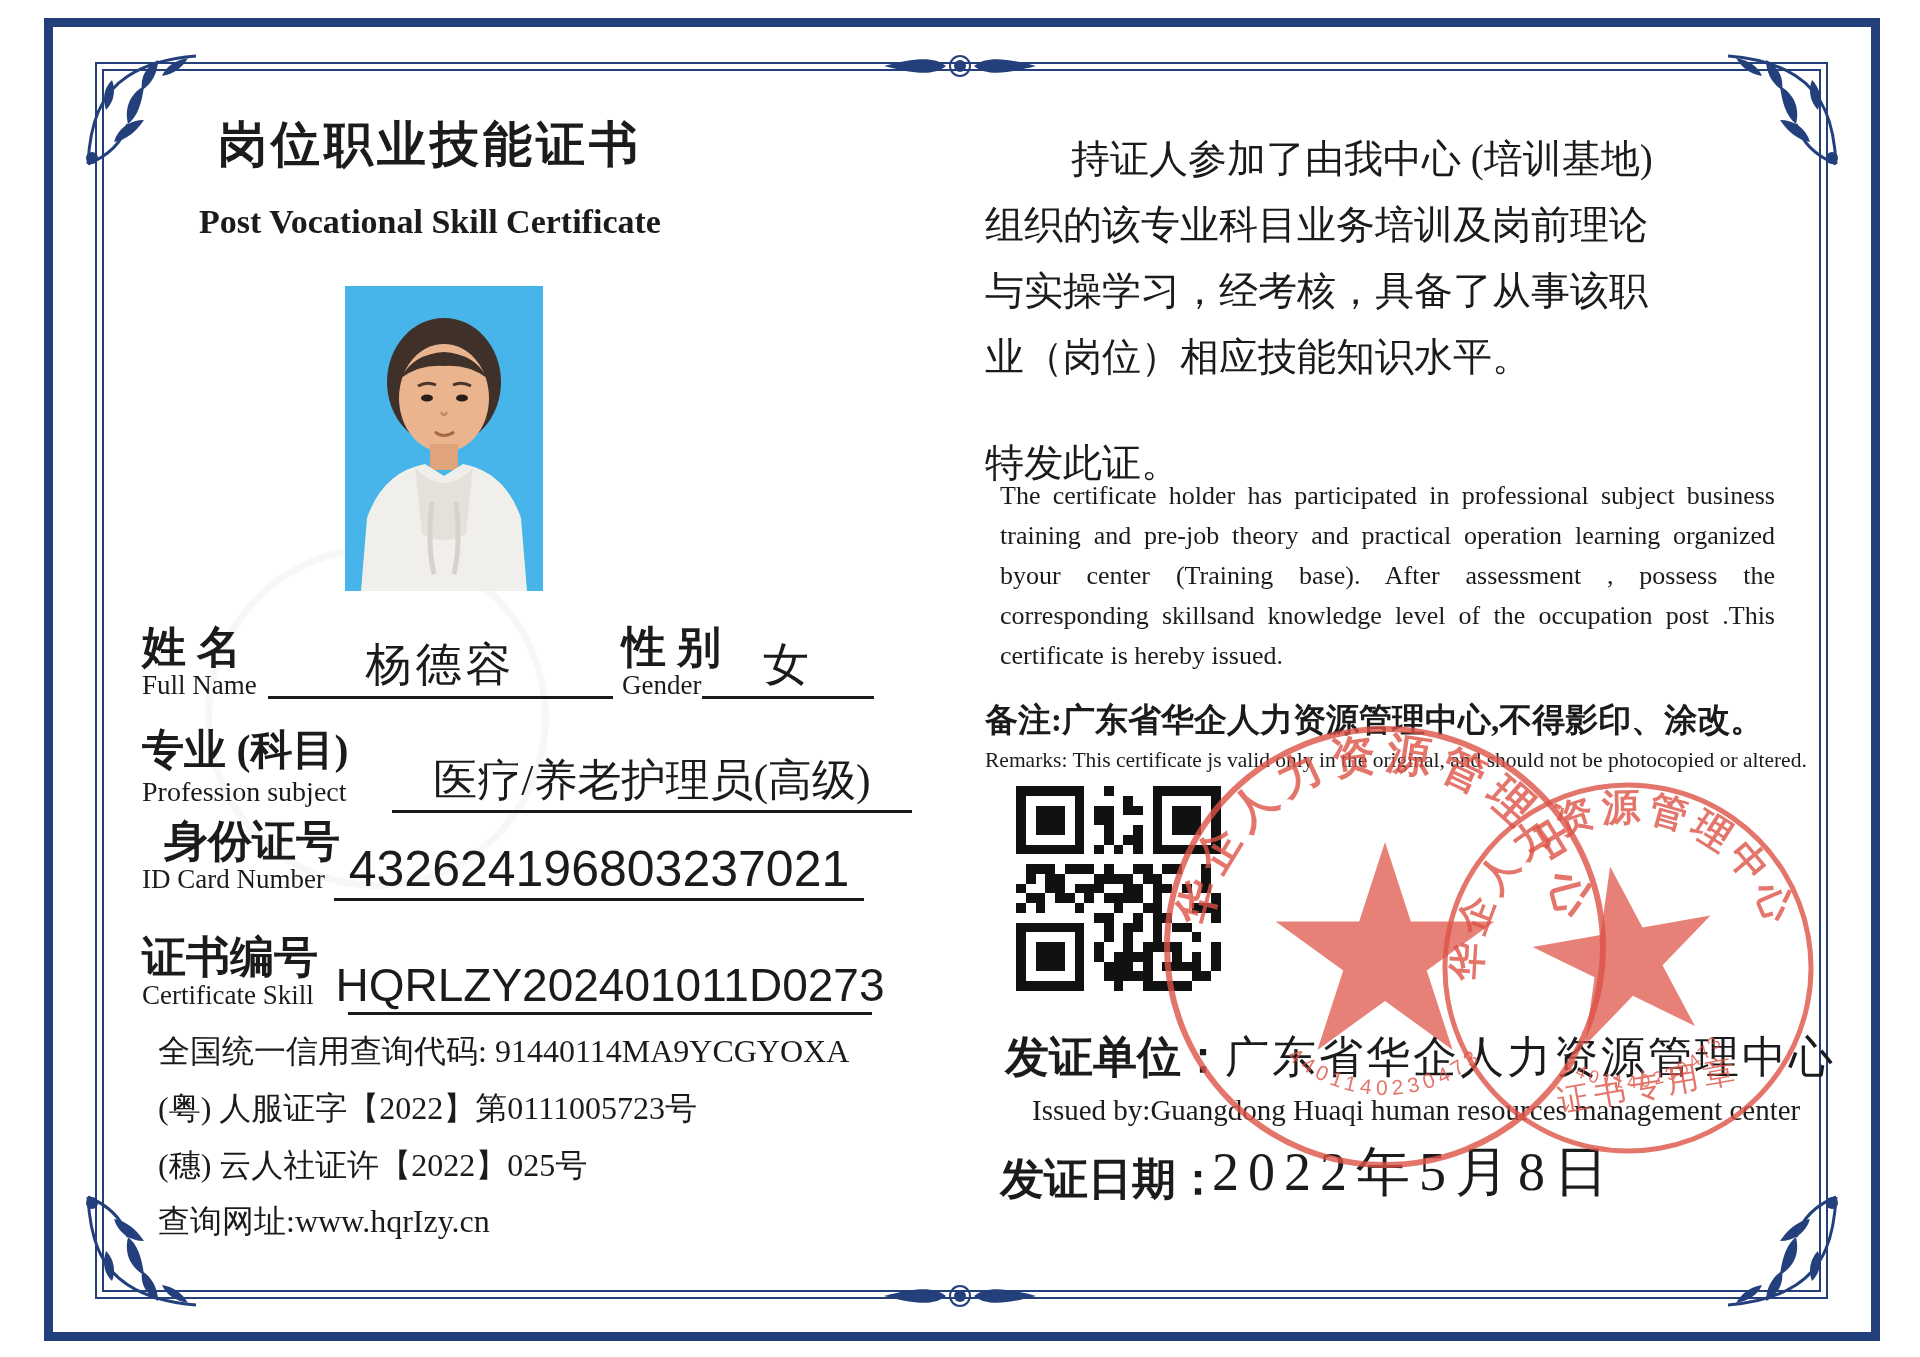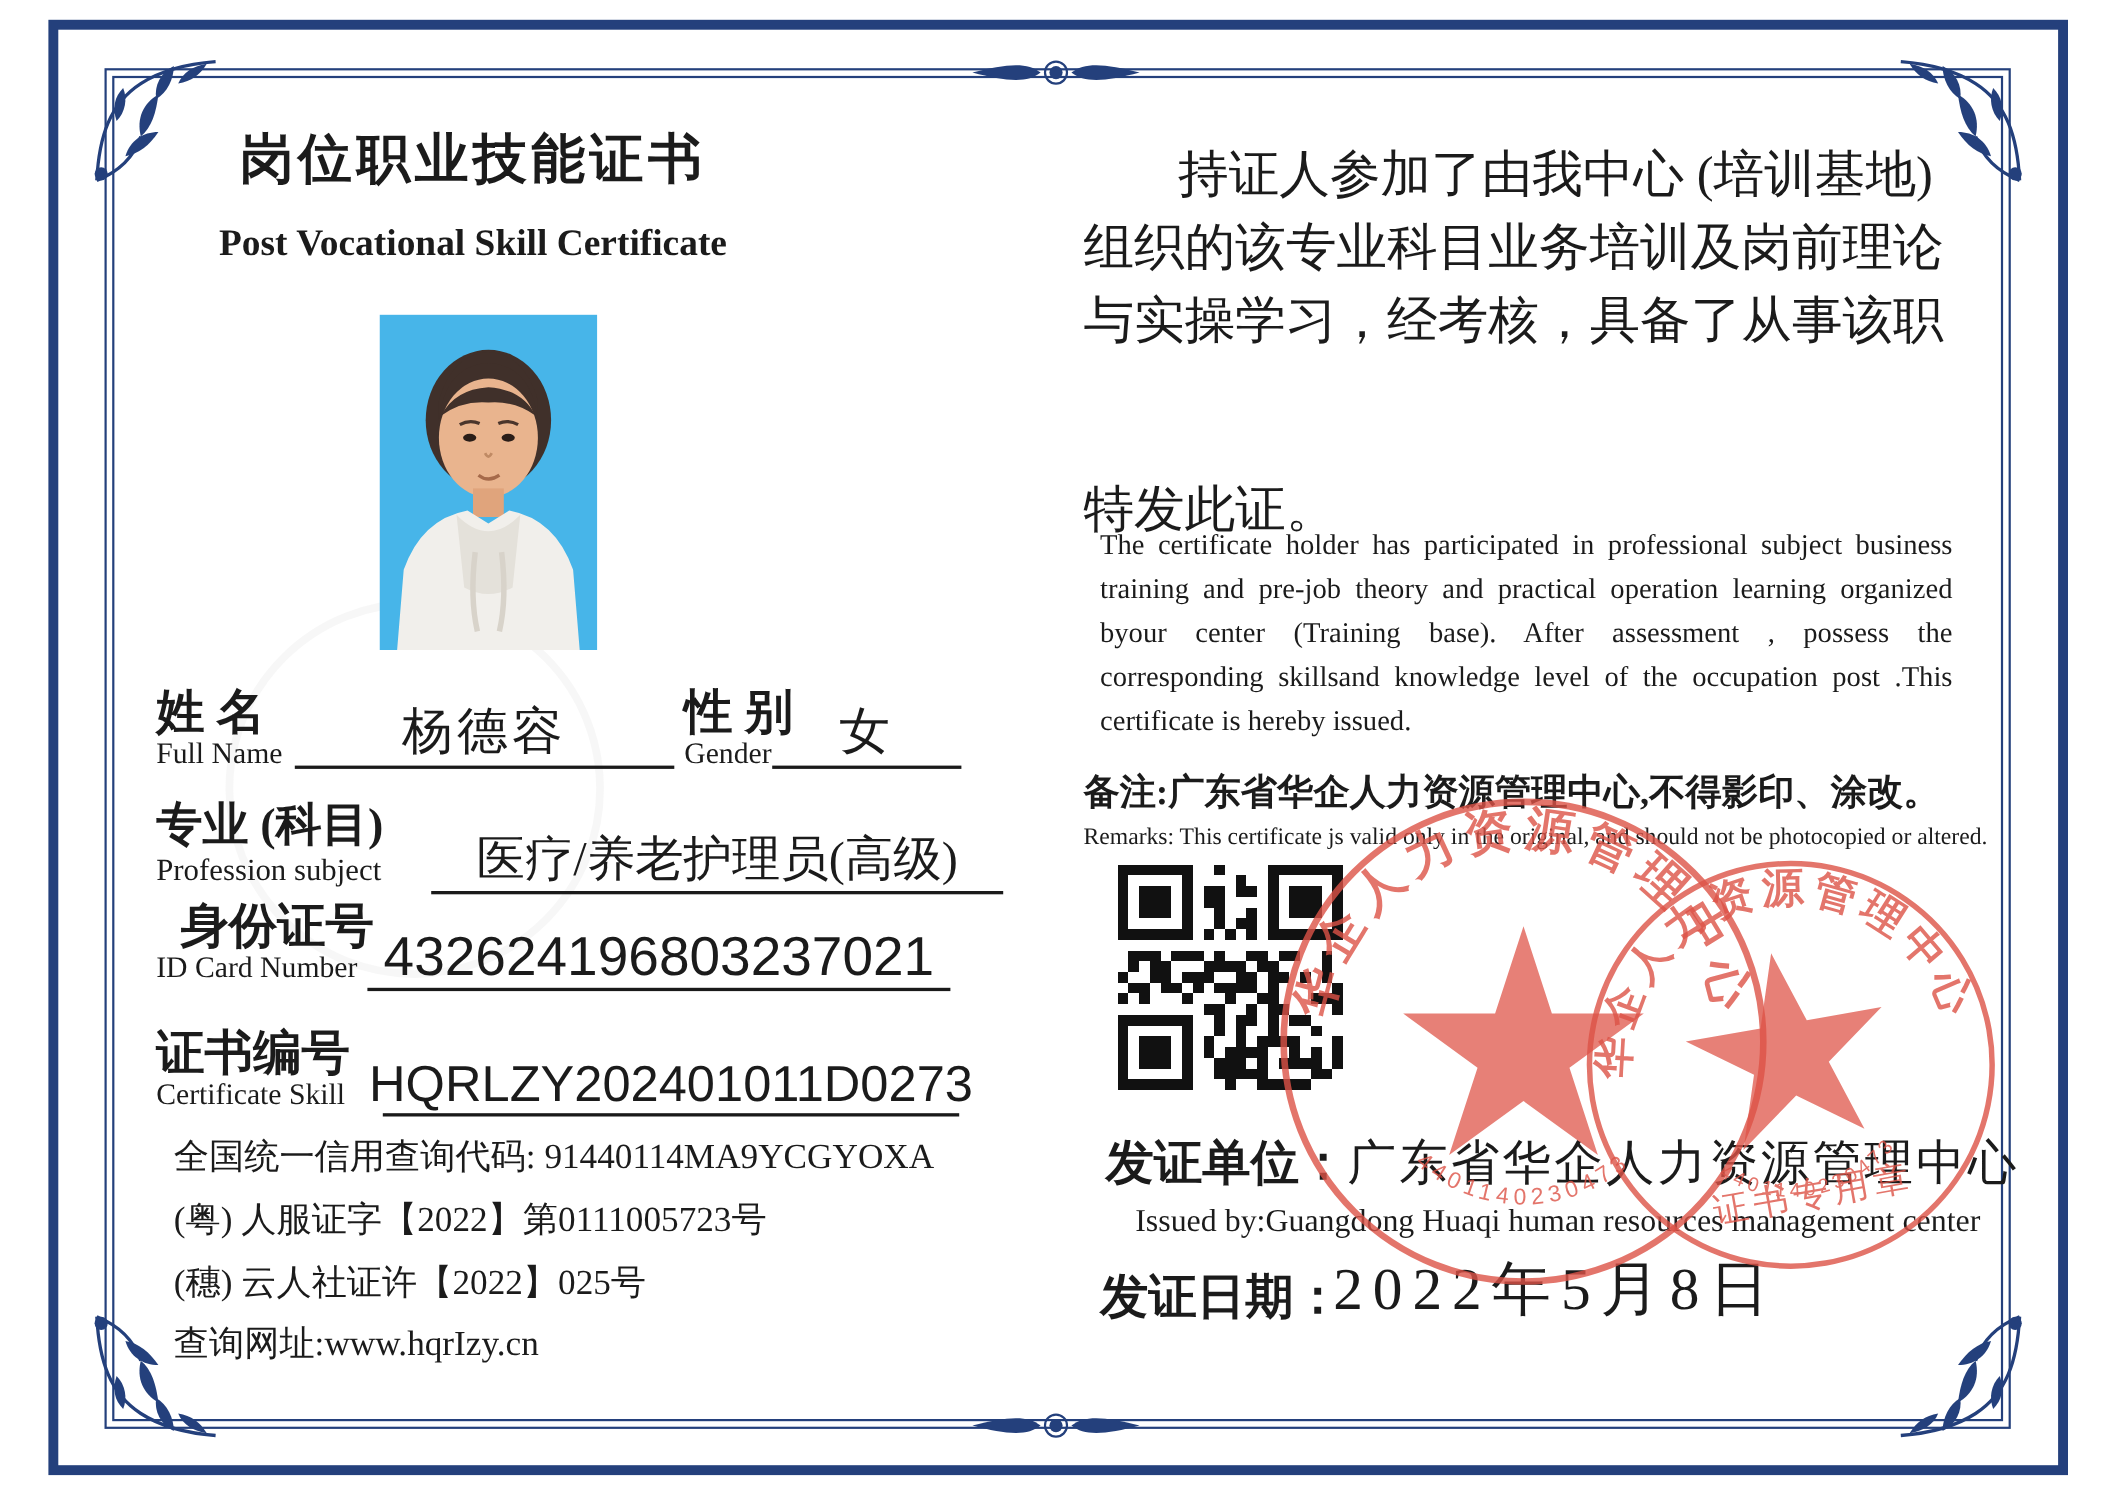--- a/index.html
+++ b/index.html
@@ -28,21 +28,21 @@
   .watermark{left:205px;top:545px;width:330px;height:330px;border:7px solid #7a7a7a;border-radius:50%;opacity:.06;}
   
   .lbl-cn{font-size:44px;font-weight:bold;white-space:nowrap;}
   .lbl-en{font-size:27px;white-space:nowrap;}
   .value-box{border-bottom:3px solid #1a1a1a;text-align:center;white-space:nowrap;display:flex;align-items:flex-end;justify-content:center;}
   .val-cn{font-size:46px;letter-spacing:4px;}
   .val-num{font-family:"Liberation Sans","DejaVu Sans",sans-serif;font-size:50px;}
   
   .foot-line{left:158px;font-size:32px;white-space:nowrap;}
   
-  .cn-line{left:985px;width:810px;font-size:46px;line-height:66px;white-space:nowrap;}
+  .cn-line{left:985px;width:810px;font-size:39px;line-height:66px;white-space:nowrap;}
   .en-body{left:1000px;top:476px;width:775px;font-size:26px;line-height:40px;text-align:justify;}
   .remark-cn{left:985px;top:698px;width:815px;font-size:33px;font-weight:bold;white-space:nowrap;}
   .remark-en{left:985px;top:748px;width:815px;font-size:21.5px;white-space:nowrap;}
   #qr-svg{left:1016px;top:786px;width:205px;height:205px;fill:#111;shape-rendering:crispEdges;}
   .stamp{opacity:.8;pointer-events:none;}
   .issuer-cn{left:1005px;top:1028px;font-size:44px;white-space:nowrap;}
   .issuer-cn .label{font-weight:bold;}
   .issuer-cn .value{letter-spacing:3px;}
   .issuer-en{left:1032px;top:1094px;font-size:29px;white-space:nowrap;}
   .date-label{left:1000px;top:1150px;font-size:44px;font-weight:bold;white-space:nowrap;}
@@ -187,20 +187,21 @@
   </div>
 
   <div class="abs foot-line" style="top:1030px;">全国统一信用查询代码:  91440114MA9YCGYOXA</div>
   <div class="abs foot-line" style="top:1087px;">(粤) 人服证字【2022】第0111005723号</div>
   <div class="abs foot-line" style="top:1144px;">(穗) 云人社证许【2022】025号</div>
   <div class="abs foot-line" style="top:1200px;">查询网址:www.hqrIzy.cn</div>
 
   <div class="abs cn-line" style="top:126px;padding-left:86px;">持证人参加了由我中心 (培训基地)</div>
   <div class="abs cn-line" style="top:192px;">组织的该专业科目业务培训及岗前理论</div>
   <div class="abs cn-line" style="top:258px;">与实操学习，经考核，具备了从事该职</div>
+  <div class="abs cn-line" style="top:324px;">业（岗位）相应技能知识水平。</div>
   <div class="abs cn-line" style="top:396px;margin-top:34px;">特发此证。</div>
 
   <div class="abs en-body">The certificate holder has participated in professional subject business training and pre-job theory and practical operation learning organized byour center (Training base). After assessment , possess the corresponding skillsand knowledge level of the occupation post .This certificate is hereby issued.</div>
 
   <div class="abs remark-cn">备注:广东省华企人力资源管理中心,不得影印、涂改。</div>
   <div class="abs remark-en">Remarks: This certificate js valid only in the original, and should not be photocopied or altered.</div>
 
   <svg id="qr-svg" class="abs" viewBox="0 0 21 21">
       <rect x="0" y="0" width="1" height="1"></rect>
       <rect x="1" y="0" width="1" height="1"></rect>

